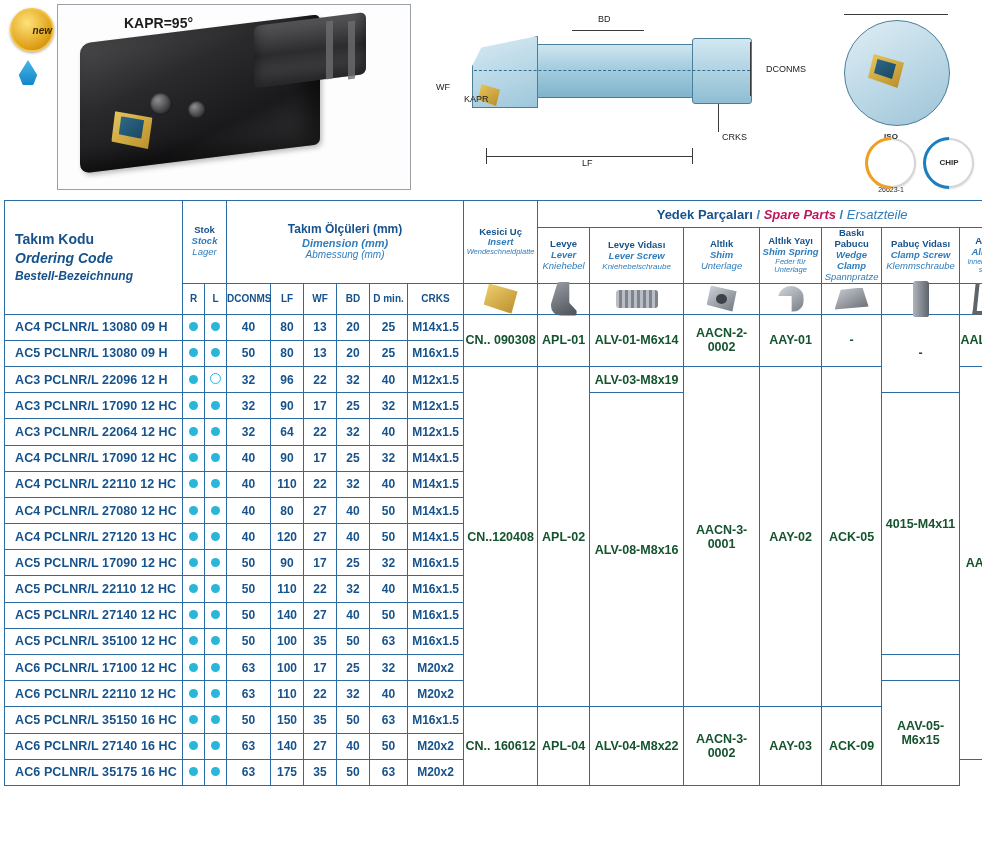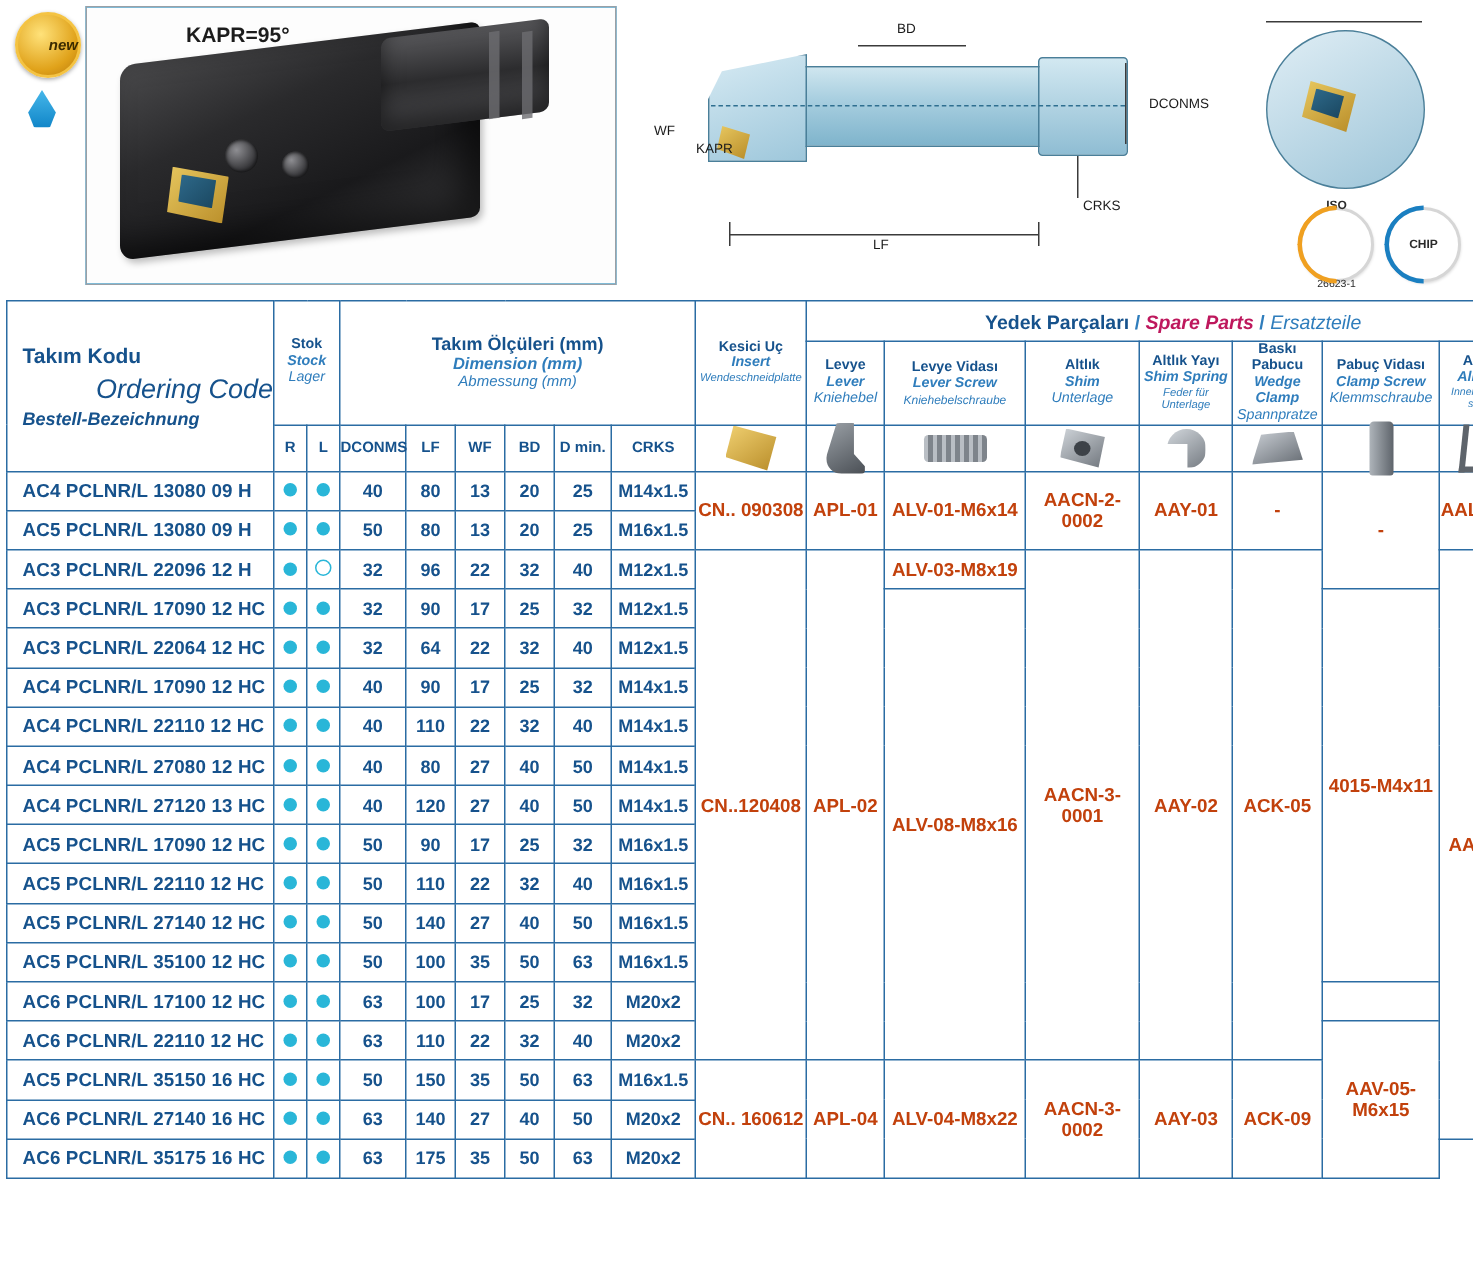--- a/index.html
+++ b/index.html
@@ -9,21 +9,21 @@
     font-family:"Liberation Sans", sans-serif;
     color:#1b3a6b;
     overflow:hidden;
   }
   .page{position:relative;width:982px;height:857px;}
 
   
   .topband{position:relative;height:196px;width:982px;}
   .photo-box{
     position:absolute;left:57px;top:4px;width:352px;height:184px;
-    border:1px solid #9aa0a6;background:#0ea5e9;overflow:hidden;
+    border:1px solid #9aa0a6;background:#1d4ed8;overflow:hidden;
   }
   .photo-inner{position:absolute;inset:0;background:#fdfdfd;}
   .tool-body{
     position:absolute;left:22px;top:24px;width:240px;height:130px;
     background:linear-gradient(160deg,#4a4a4c 0%,#2a2a2c 35%,#1a1a1c 70%,#3a3a3c 100%);
     border-radius:10px 6px 6px 10px;
     transform:skewY(-7deg);
     box-shadow:inset -14px -10px 22px rgba(0,0,0,.6), 2px 3px 5px rgba(0,0,0,.25);
   }
   .tool-shank{
@@ -122,29 +122,29 @@
   .tablewrap{position:absolute;left:4px;top:200px;width:974px;}
   table{border-collapse:collapse;width:974px;table-layout:fixed;font-size:11px;}
   th,td{border:1px solid #2b6ca3;padding:0;text-align:center;vertical-align:middle;}
   thead th{background:#ffffff;color:#16528c;font-weight:bold;}
   .hdr-ital{font-style:italic;color:#be185d;font-weight:bold;}
   .hdr-ital2{font-style:italic;color:#2f7dbc;font-weight:normal;}
   .grp{font-size:13px;font-weight:bold;color:#16528c;}
   .ordering-cell{
     text-align:left;padding:6px 0 6px 10px;font-size:14px;font-weight:bold;color:#16528c;line-height:1.35;
   }
-  .ordering-cell .l2{font-style:italic;font-weight:normal;font-size:18px;color:#16528c;text-align:right;}
+  .ordering-cell .l2{font-style:italic;font-weight:bold;font-size:14px;color:#16528c;}
   .ordering-cell .l3{font-style:italic;font-weight:bold;font-size:12px;color:#16528c;}
   .subhdr td,.subhdr th{font-size:10px;font-weight:bold;color:#16528c;height:22px;}
   tbody td{height:25.2px;font-size:12px;font-weight:bold;color:#16528c;background:#ffffff;}
   tbody tr:nth-child(odd) td{background:#ffffff;}
   .code-cell{text-align:left;padding-left:10px;font-size:12.5px;font-weight:bold;color:#16528c;letter-spacing:.1px;}
   .dot{display:inline-block;width:9px;height:9px;border-radius:50%;background:#29b6d8;}
   .dot.hollow{background:#ffffff;border:1.5px solid #29b6d8;}
-  .spare-merge{font-size:12.5px;font-weight:bold;color:#c2410c;}
+  .spare-merge{font-size:12.5px;font-weight:bold;color:#14532d;}
   .hdr-small{font-size:9.5px;line-height:1.15;margin-left:13px;}
   .hdr-small .a{font-weight:bold;color:#16528c;}
   .hdr-small .b{font-style:italic;color:#2f7dbc;font-weight:bold;}
   .hdr-small .c{font-style:italic;color:#2f7dbc;font-weight:normal;}
   .ins-icon{width:34px;height:30px;margin:0 auto;background:linear-gradient(145deg,#f0d071,#b88c28);clip-path:polygon(16% 0,100% 26%,82% 100%,0 70%);}
   .lever-icon{width:26px;height:34px;margin:0 auto;background:linear-gradient(150deg,#9aa0a6,#4a4f55);border-radius:9px 9px 3px 10px;clip-path:polygon(28% 0,72% 0,72% 62%,100% 86%,100% 100%,0 100%,0 70%);}
   .screw-icon{width:42px;height:18px;margin:0 auto;background:repeating-linear-gradient(90deg,#b9bec4 0 3px,#7e848b 3px 6px);border-radius:3px;}
   .shim-icon{width:30px;height:26px;margin:0 auto;background:linear-gradient(145deg,#cfd4d9,#6f757c);clip-path:polygon(14% 0,100% 22%,86% 100%,0 74%);position:relative;}
   .shim-icon:after{content:"";position:absolute;left:9px;top:8px;width:11px;height:10px;border-radius:50%;background:#3d4248;}
   .spring-icon{width:26px;height:26px;margin:0 auto;background:linear-gradient(145deg,#d2d7dc,#767c83);border-radius:50% 50% 46% 46%;clip-path:polygon(0 0,100% 0,100% 100%,54% 100%,54% 40%,0 40%);}

